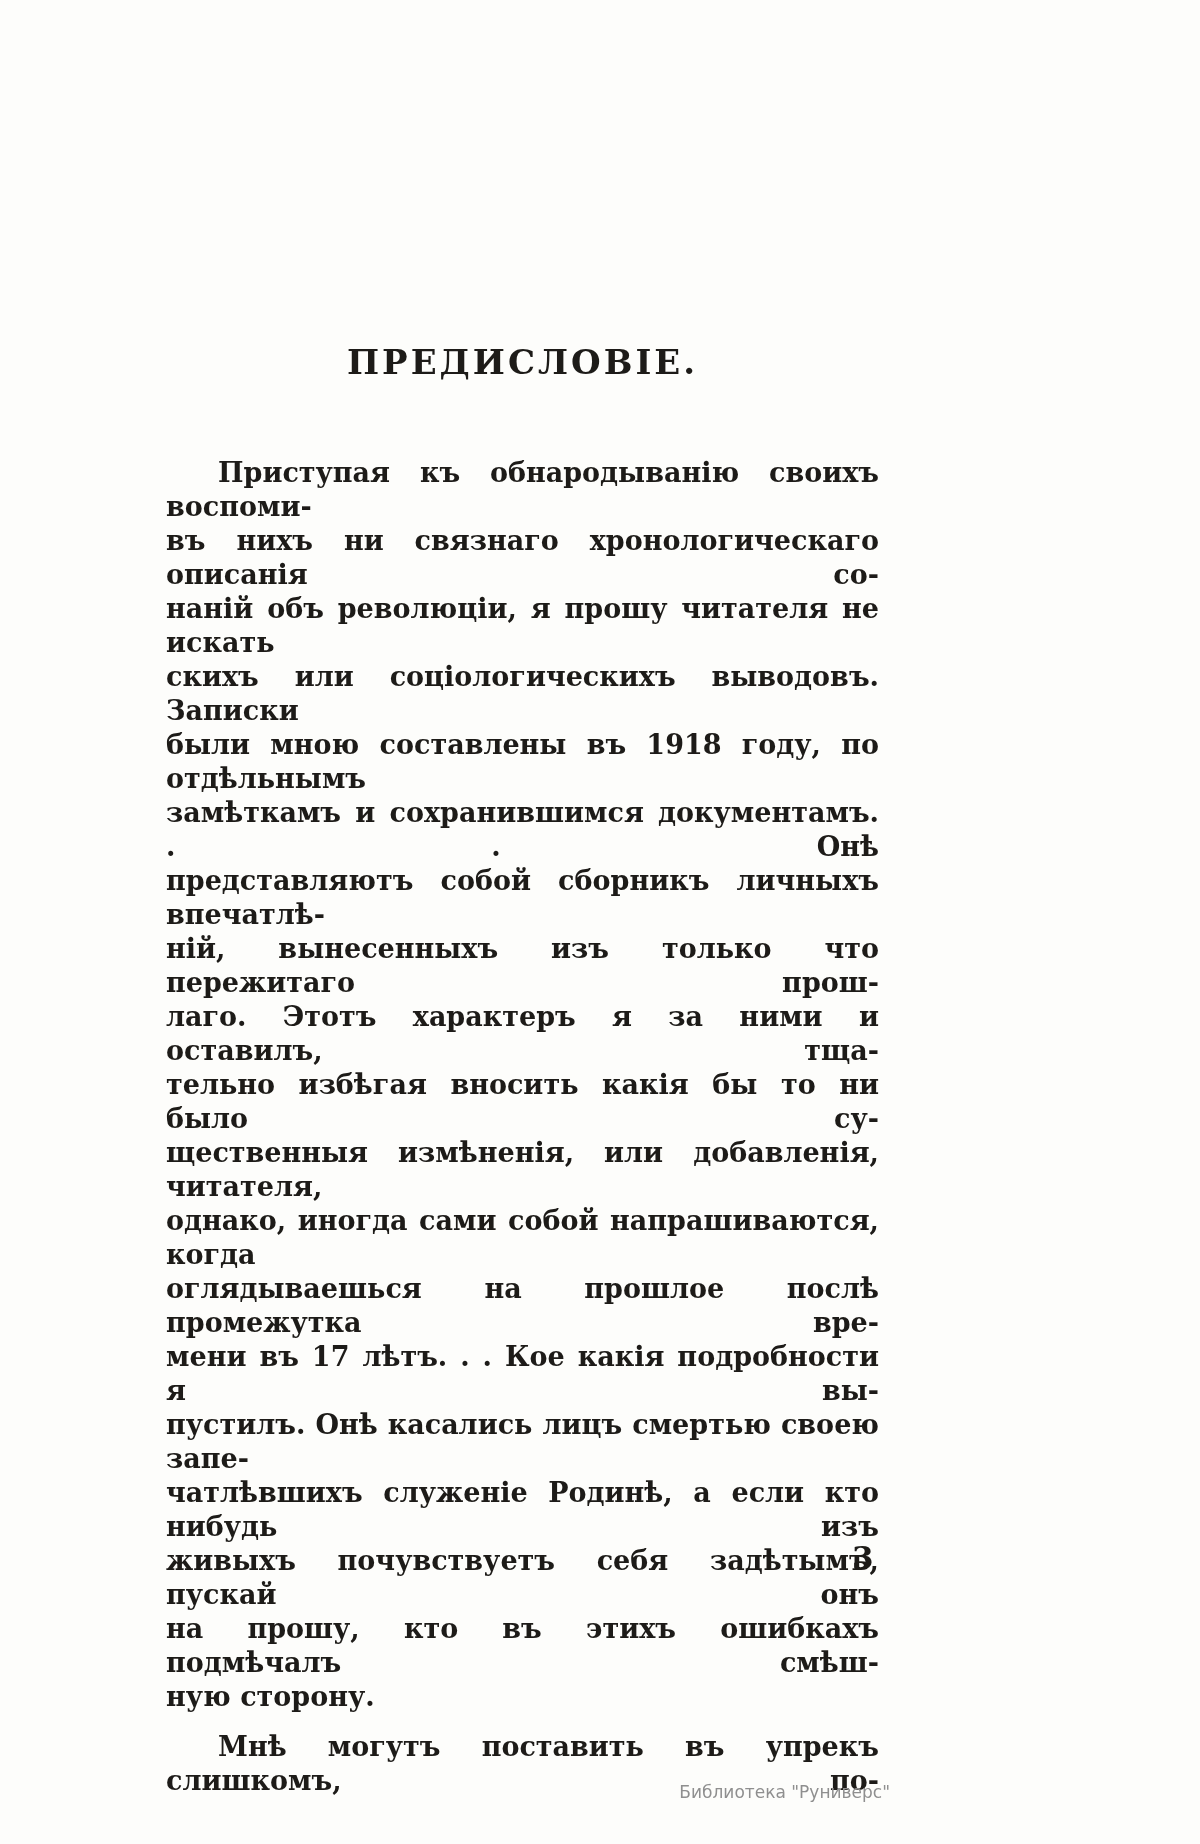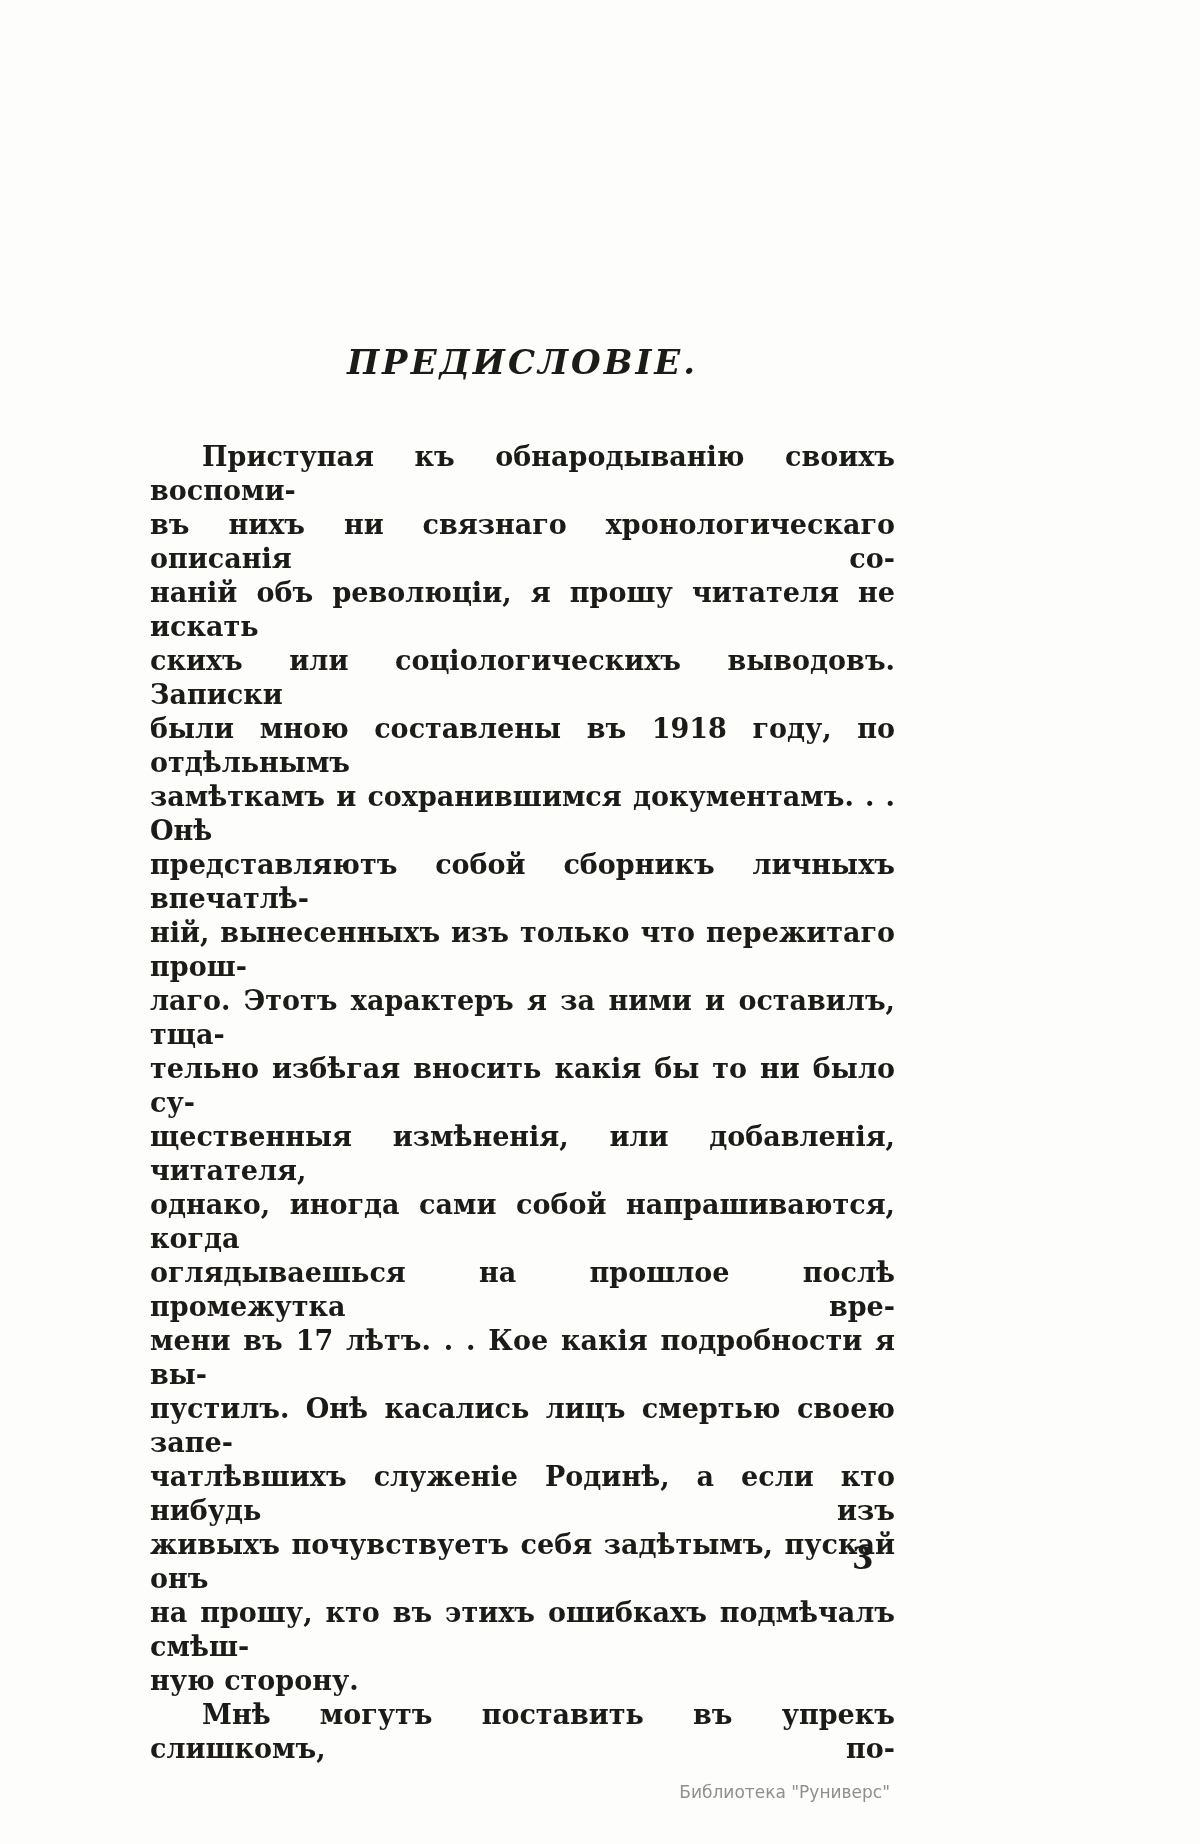--- a/index.html
+++ b/index.html
@@ -18,33 +18,32 @@
   .page {
     position: absolute;
     inset: 0;
   }
   .title {
     position: absolute;
     left: 150px;
     top: 342px;
     width: 745px;
     text-align: center;
-    font-style: italic;
     font-weight: bold;
     font-size: 34px;
     letter-spacing: 3px;
   }
   .text-block {
     position: absolute;
     left: 150px;
     top: 440px;
     width: 745px;
   }
   .paragraph {
-    margin: 0;
+    margin: 16px;
   }
   .line {
     font-size: 27px;
     line-height: 34px;
     font-weight: 600;
     text-align: justify;
     text-align-last: justify;
     white-space: normal;
   }
   .line.first-line {

